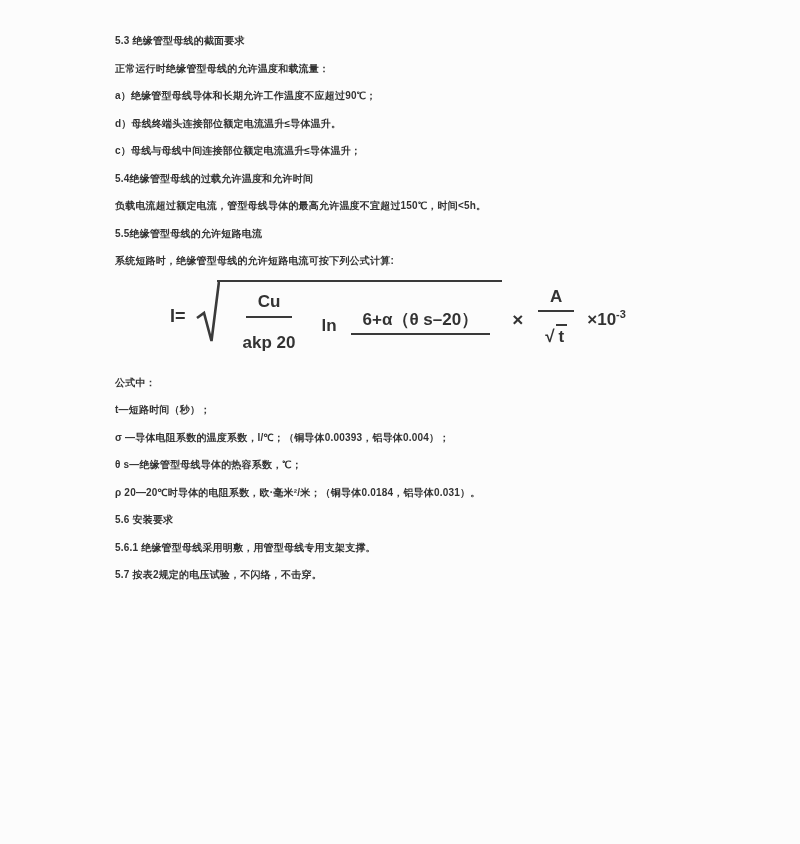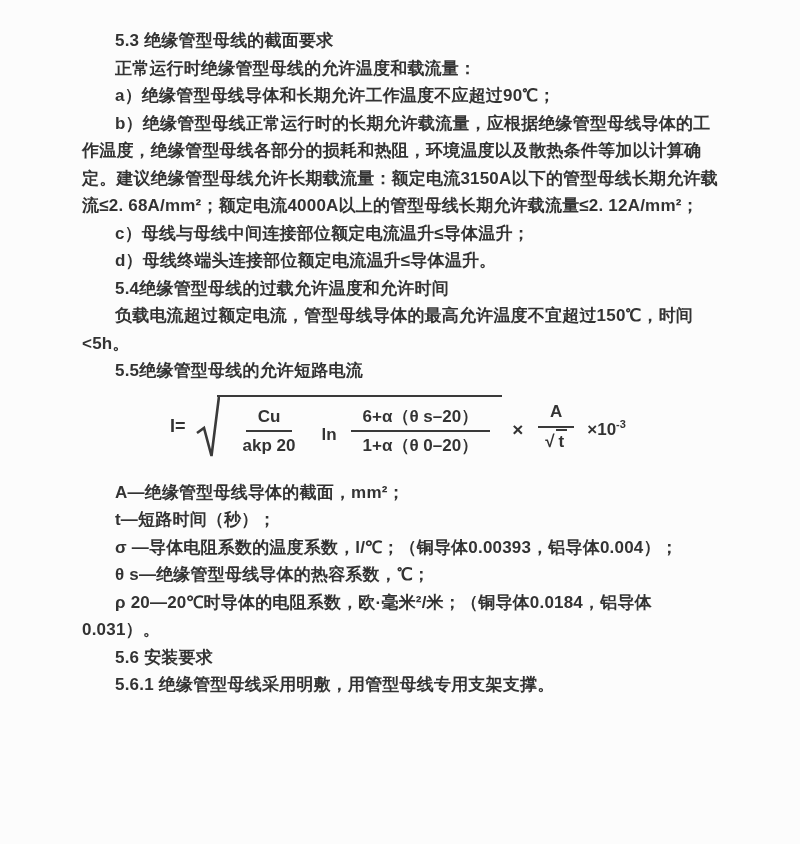--- a/index.html
+++ b/index.html
@@ -6,21 +6,21 @@
   .page{
     width:800px;height:844px;box-sizing:border-box;
     background:#fcfcfc;color:#333;
     padding:27px 76px 0 82px;
     font-family:"Liberation Sans",sans-serif;
     font-weight:600;
     overflow:hidden;
   }
   .page p{
     margin:0;
-    font-size:17px;
+    font-size:10px;
     line-height:27.5px;
     text-indent:33px;
     letter-spacing:.2px;
   }
   
   .formula{
     height:84px;
     margin:0 0 10px 88px;
     display:flex;align-items:center;
     font-size:17px;font-weight:600;
@@ -30,70 +30,70 @@
   .sqrt{display:flex;align-items:flex-start;}
   .sqrt svg{display:block;margin-top:0;}
   .sqrt-body{
     border-top:2.5px solid #3a3a3a;
     margin-left:-3px;
     padding:9px 12px 0 14px;
     display:flex;align-items:center;gap:14px;
   }
   .frac{display:inline-flex;flex-direction:column;align-items:center;line-height:1.25;}
   .frac .num{padding:0 12px 3px;border-bottom:2.5px solid #3a3a3a;}
-  .frac .den{padding:3px 12px 0;}
+  .frac .den{padding:14px 12px 0;}
   .ln{padding-top:8px;}
   .times{margin:0 10px;padding-top:6px;font-size:19px;}
   .tbar{border-top:2px solid #3a3a3a;padding:1px 3px 0;}
   .scale{padding-top:4px;margin-left:8px;}
   .scale sup{font-size:11px;}
   .sqrtchar{margin-right:1px;}
 </style>
 </head>
 <body>
 
 <div class="page">
 
   <p>5.3 绝缘管型母线的截面要求</p>
   <p>正常运行时绝缘管型母线的允许温度和载流量：</p>
   <p>a）绝缘管型母线导体和长期允许工作温度不应超过90℃；</p>
-  <p>b）绝缘管型母线正常运行时的长期允许载流量，应根据绝缘管型母线导体的工作温度，绝缘管型母线各部分的损耗和热阻，环境温度以及散热条件等加以计算确定。建议绝缘管型母线允许长期载流量：额定电流3150A以下的管型母线长期允许载流≤2. 68A/mm²；额定电流4000A以上的管型母线长期允许载流量≤2. 12A/mm²；</p>
+  <p>d）母线终端头连接部位额定电流温升≤导体温升。</p>
   <p>c）母线与母线中间连接部位额定电流温升≤导体温升；</p>
-  <p>d）母线终端头连接部位额定电流温升≤导体温升。</p>
   <p>5.4绝缘管型母线的过载允许温度和允许时间</p>
   <p>负载电流超过额定电流，管型母线导体的最高允许温度不宜超过150℃，时间&lt;5h。</p>
   <p>5.5绝缘管型母线的允许短路电流</p>
+  <p>系统短路时，绝缘管型母线的允许短路电流可按下列公式计算:</p>
 
   <div class="formula">
     <span class="lhs">I=</span>
     <span class="sqrt">
       <svg width="24" height="64" viewBox="0 0 24 64">
         <path d="M1 38 L8 33 L15.5 61 L23 1.5" stroke="#3a3a3a" stroke-width="2.6" fill="none"></path>
       </svg>
       <span class="sqrt-body">
         <span class="frac">
           <span class="num">Cu</span>
           <span class="den">akp 20</span>
         </span>
         <span class="ln">ln</span>
         <span class="frac">
           <span class="num">6+α（θ s–20）</span>
-          <span class="den">1+α（θ 0–20）</span>
         </span>
       </span>
     </span>
     <span class="times">×</span>
     <span class="frac">
       <span class="num">A</span>
       <span class="den"><span class="sqrtchar">√</span><span class="tbar">t</span></span>
     </span>
     <span class="scale"><span>×10</span><sup>-3</sup></span>
   </div>
 
-  <p>A—绝缘管型母线导体的截面，mm²；</p>
+  <p>公式中：</p>
   <p>t—短路时间（秒）；</p>
   <p>σ —导体电阻系数的温度系数，l/℃；（铜导体0.00393，铝导体0.004）；</p>
   <p>θ s—绝缘管型母线导体的热容系数，℃；</p>
   <p>ρ 20—20℃时导体的电阻系数，欧·毫米²/米；（铜导体0.0184，铝导体0.031）。</p>
   <p>5.6 安装要求</p>
   <p>5.6.1 绝缘管型母线采用明敷，用管型母线专用支架支撑。</p>
+  <p>5.7 按表2规定的电压试验，不闪络，不击穿。</p>
 
 </div>
 
 </body></html>

